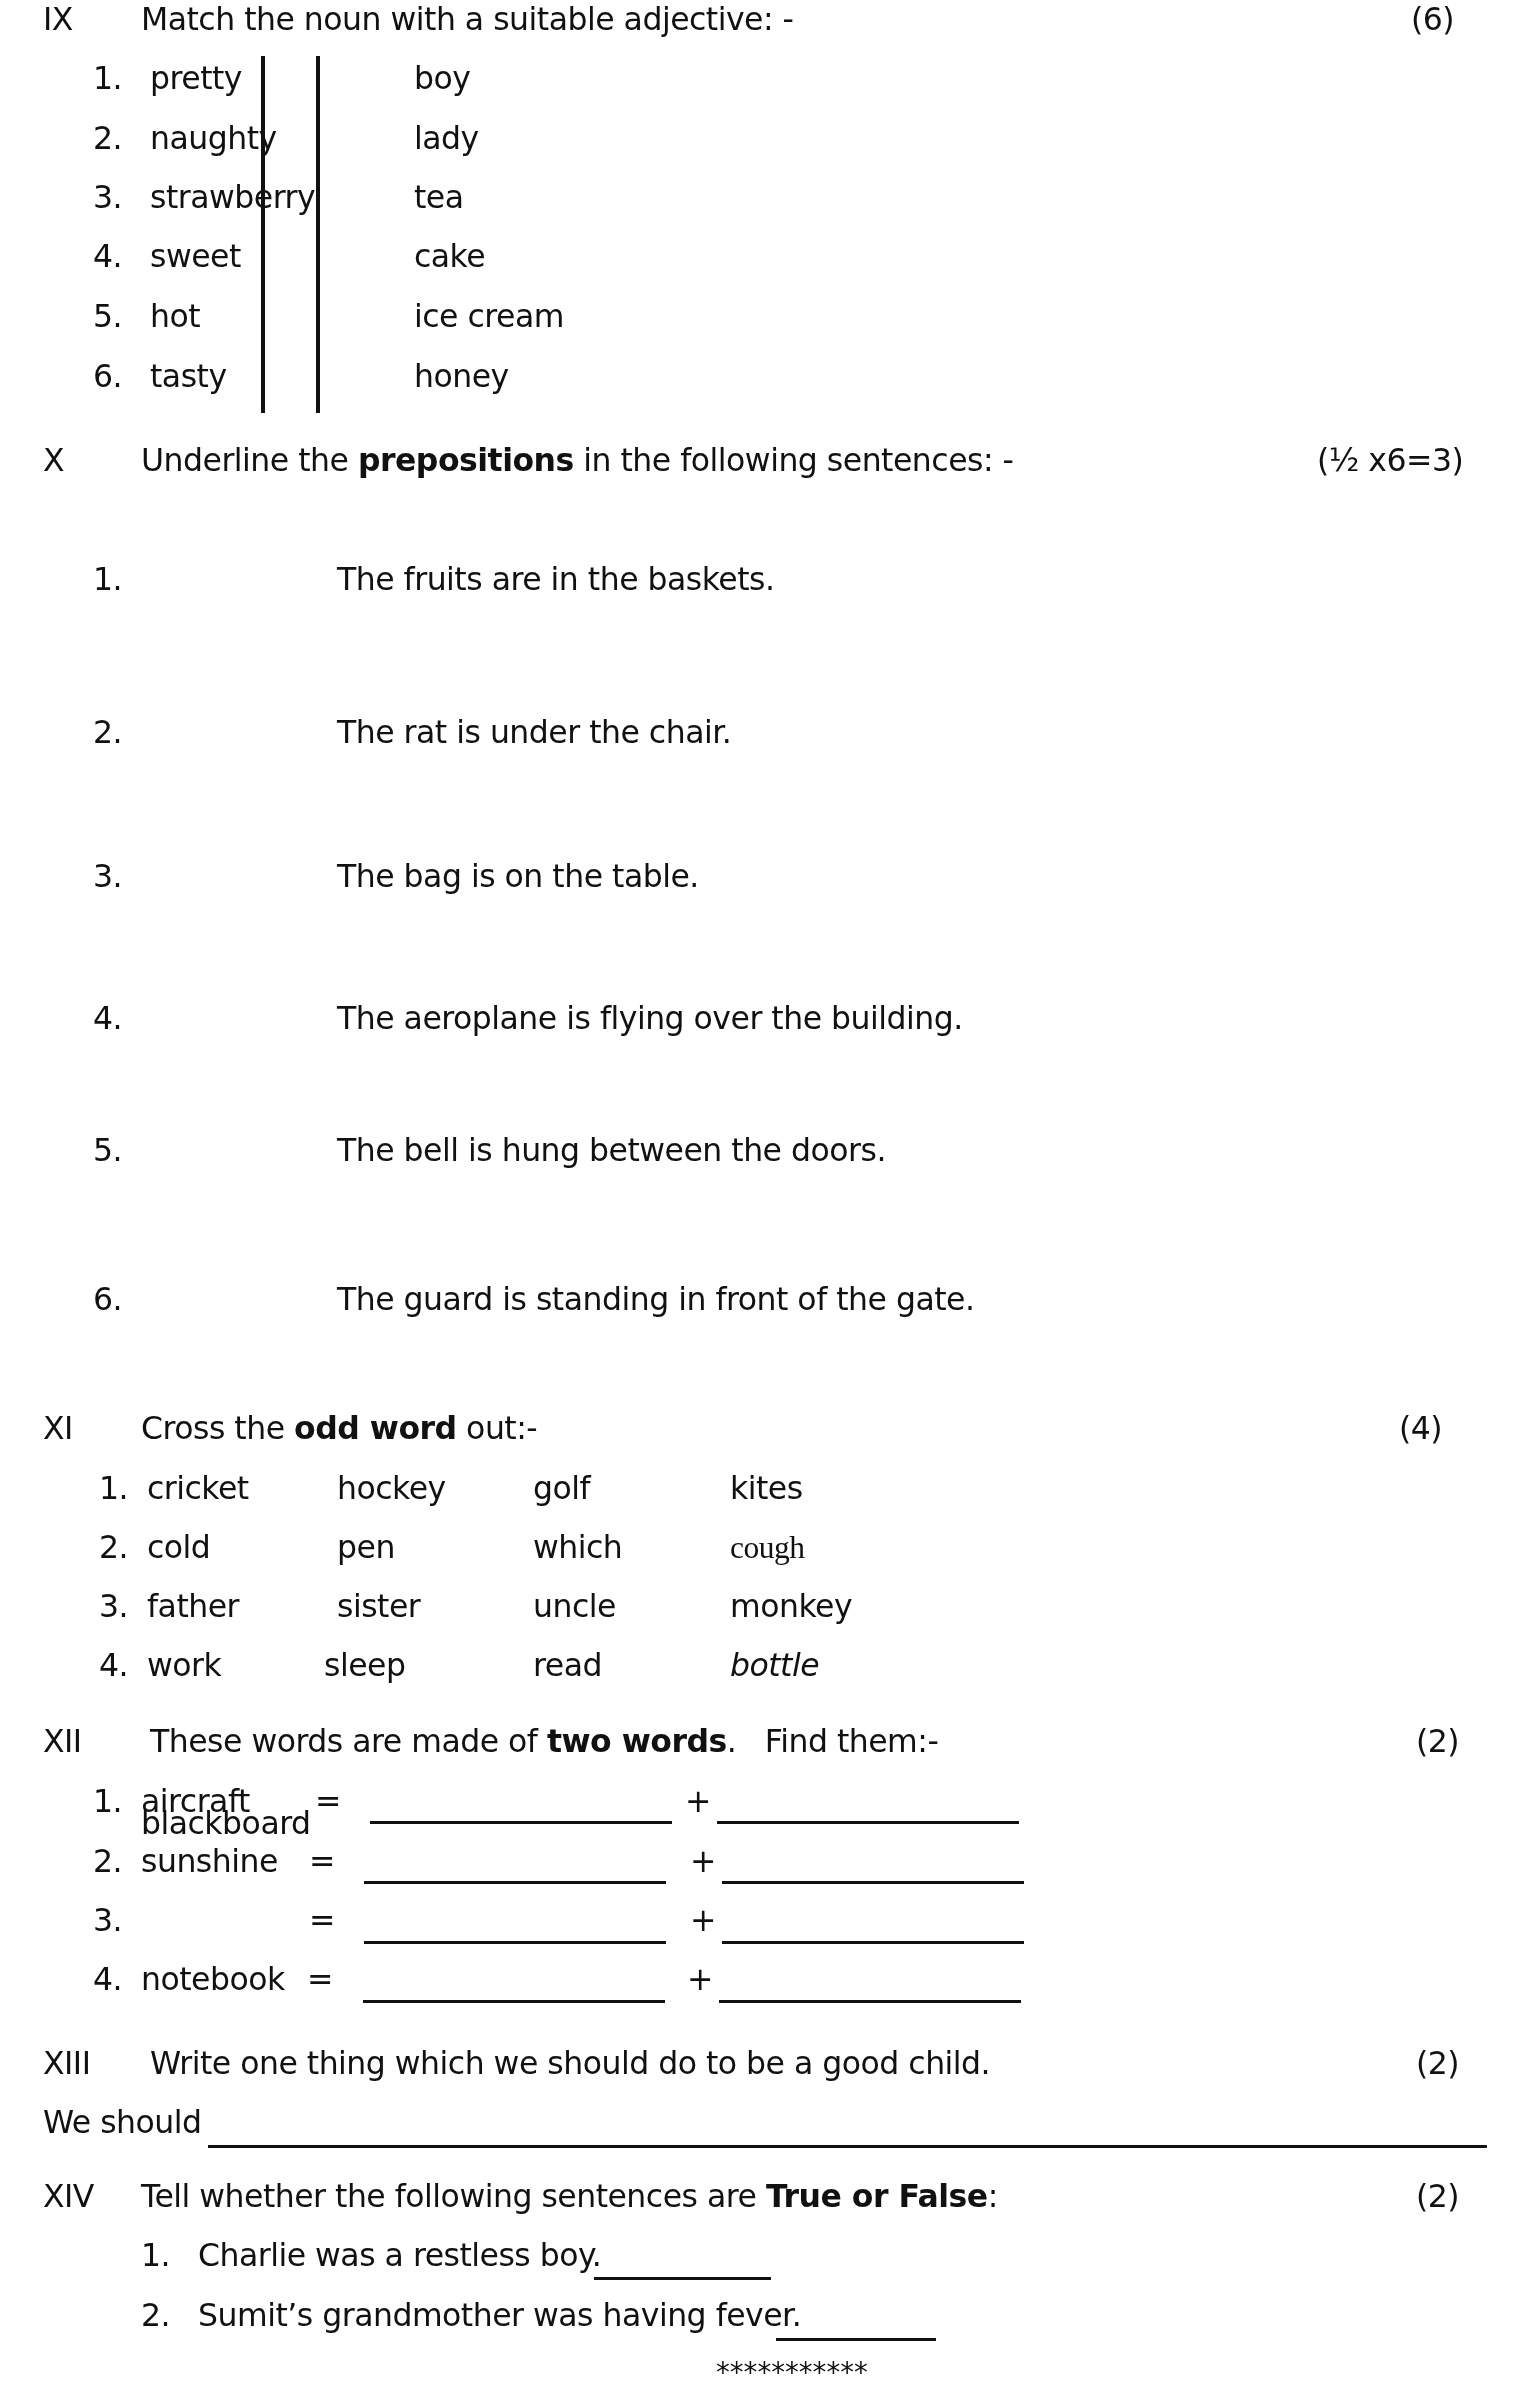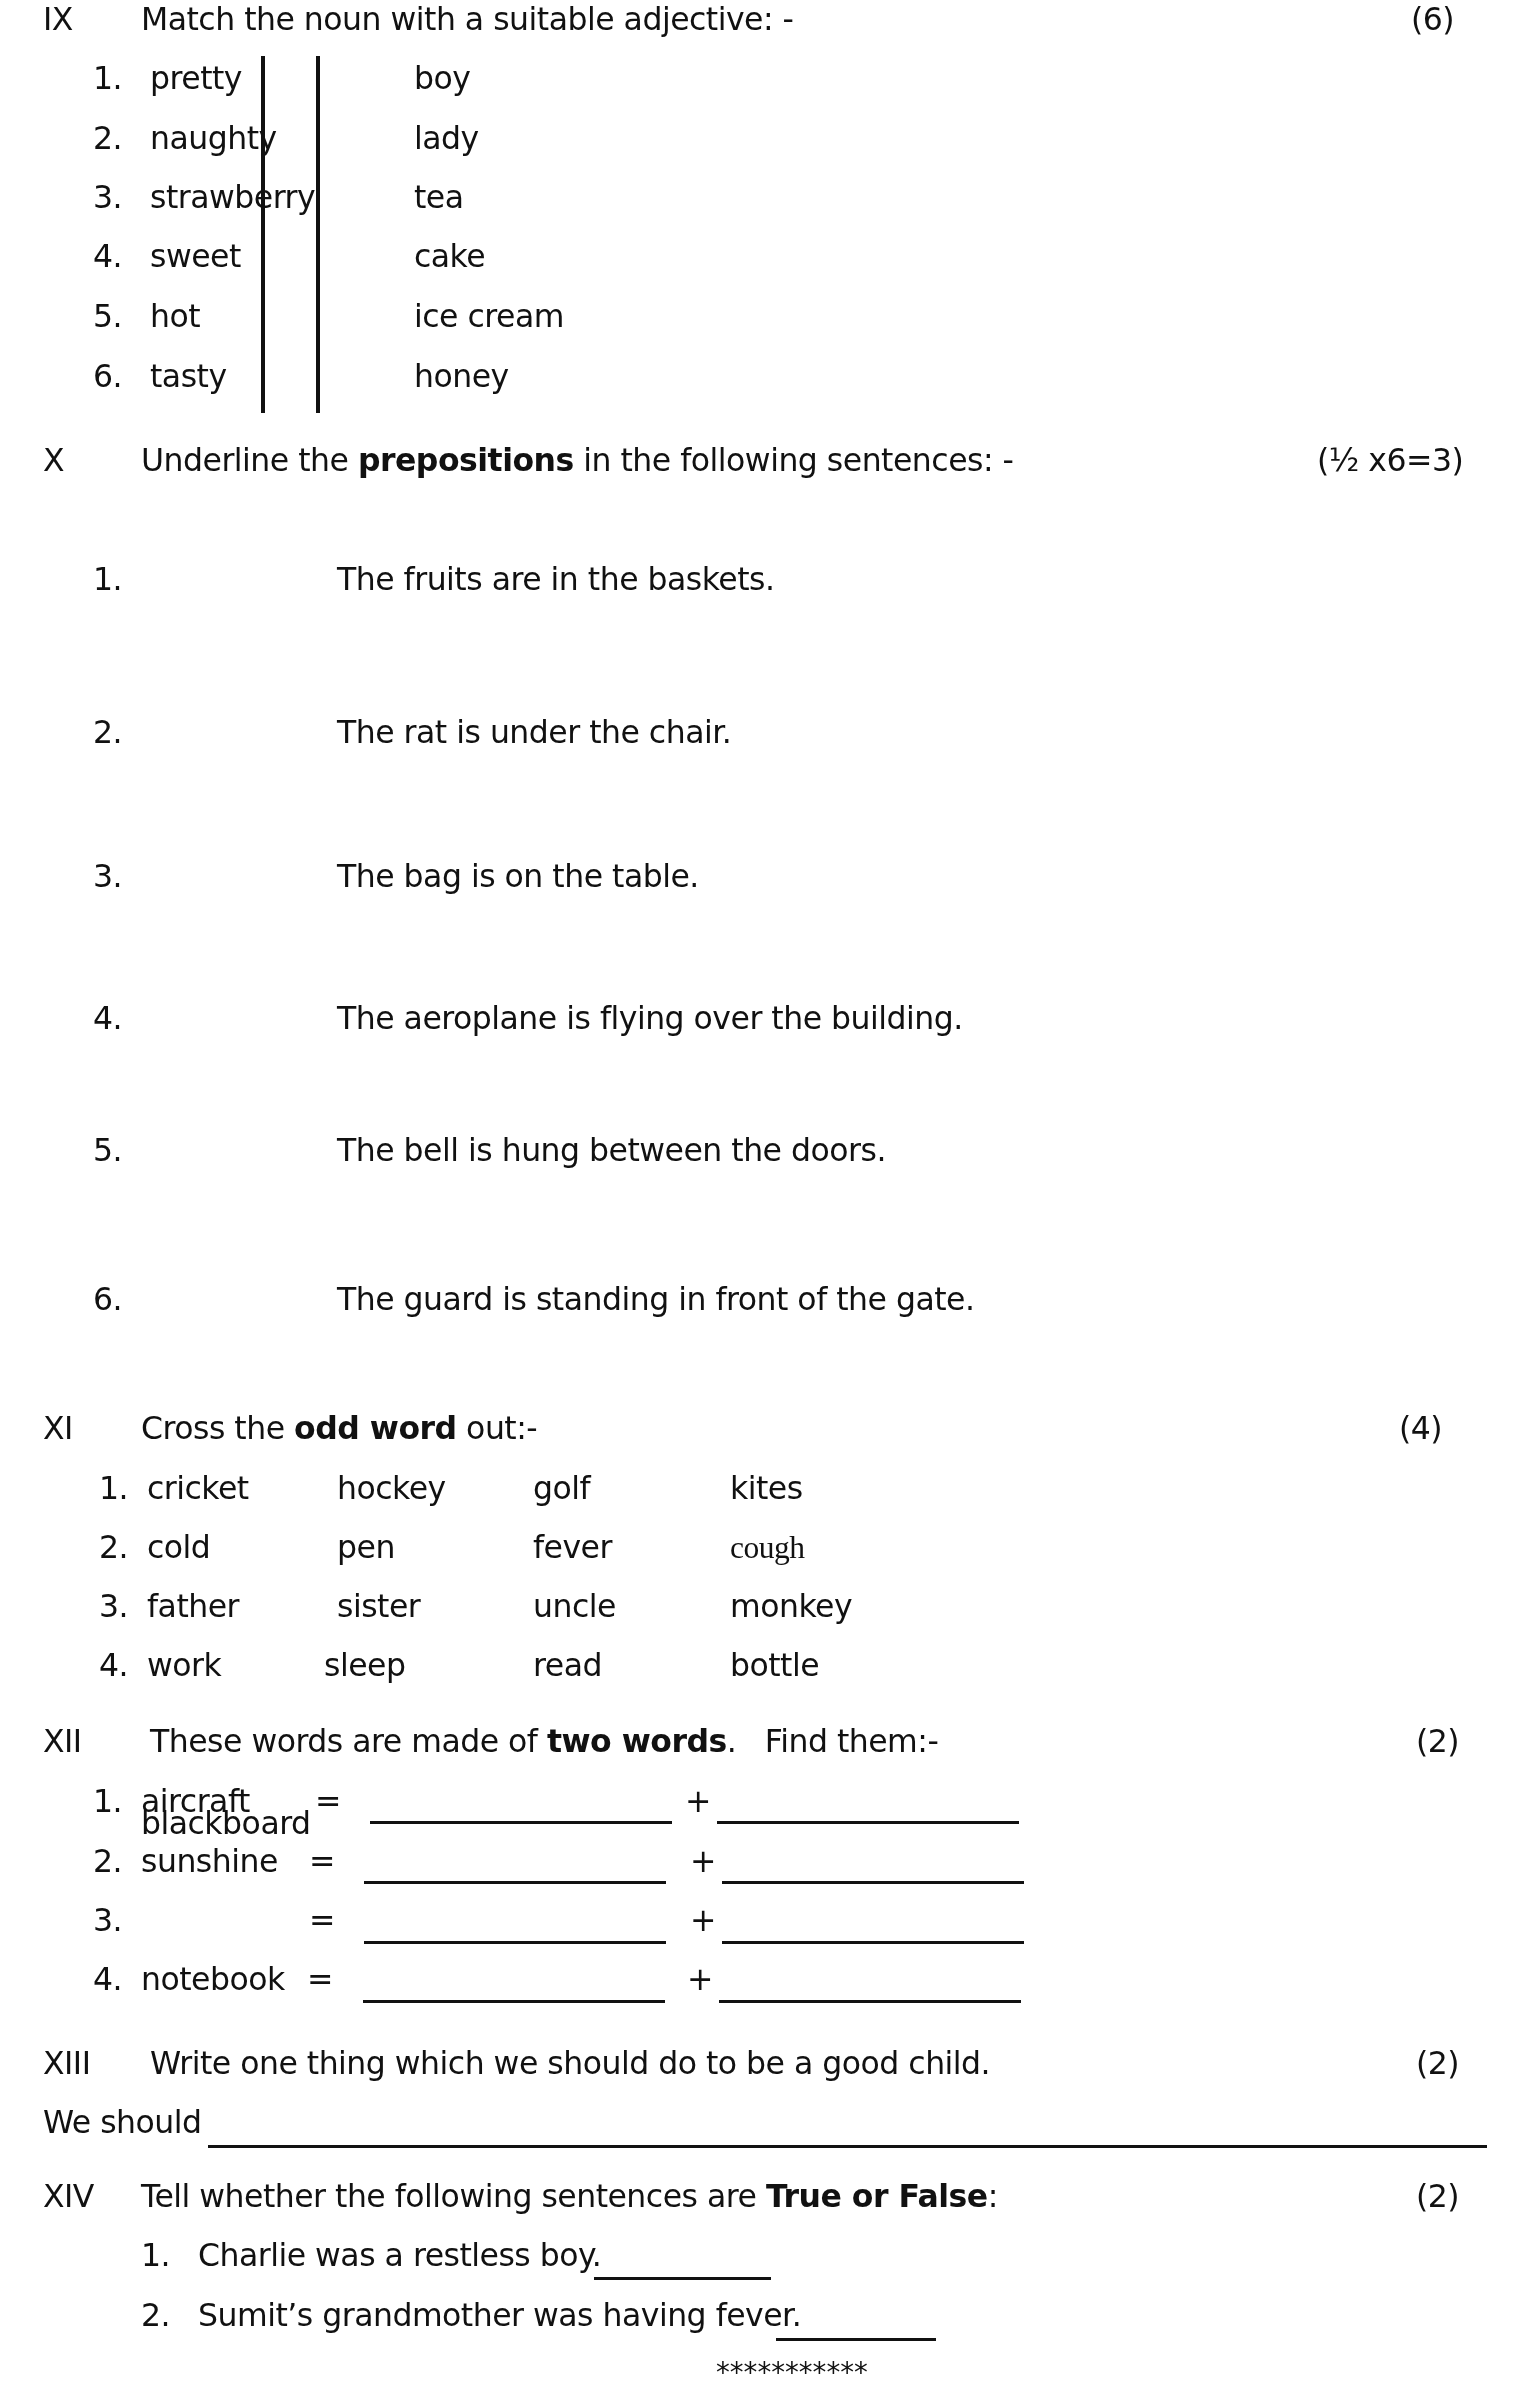--- a/index.html
+++ b/index.html
@@ -75,34 +75,34 @@
 
   <span class="abs" style="left:99px;top:1473px;">1.</span>
   <span class="abs" style="left:147px;top:1473px;">cricket</span>
   <span class="abs" style="left:337px;top:1473px;">hockey</span>
   <span class="abs" style="left:533px;top:1473px;">golf</span>
   <span class="abs" style="left:730px;top:1473px;">kites</span>
 
   <span class="abs" style="left:99px;top:1532px;">2.</span>
   <span class="abs" style="left:147px;top:1532px;">cold</span>
   <span class="abs" style="left:337px;top:1532px;">pen</span>
-  <span class="abs" style="left:533px;top:1532px;">fever</span>
+  <span class="abs" style="left:533px;top:1532px;">which</span>
   <span class="abs" style="left:730px;top:1532px;font-family:Liberation Serif, serif;">cough</span>
 
   <span class="abs" style="left:99px;top:1591px;">3.</span>
   <span class="abs" style="left:147px;top:1591px;">father</span>
   <span class="abs" style="left:337px;top:1591px;">sister</span>
   <span class="abs" style="left:533px;top:1591px;">uncle</span>
   <span class="abs" style="left:730px;top:1591px;">monkey</span>
 
   <span class="abs" style="left:99px;top:1650px;">4.</span>
   <span class="abs" style="left:147px;top:1650px;">work</span>
   <span class="abs" style="left:324px;top:1650px;">sleep</span>
   <span class="abs" style="left:533px;top:1650px;">read</span>
-  <span class="abs" style="left:730px;top:1650px;">bottle</span>
+  <span class="abs" style="left:730px;top:1650px;font-style:italic;">bottle</span>
 </div>
 
 <div>
   <span class="abs" style="left:43px;top:1726px;">XII</span>
   <span class="abs" style="left:150px;top:1726px;white-space:pre;"><span>These words are made of </span><b>two words</b><span>.   Find them:-</span></span>
   <span class="abs" style="left:1416px;top:1726px;">(2)</span>
 
   <span class="abs" style="left:93px;top:1786px;">1.</span>
   <span class="abs" style="left:141px;top:1786px;">aircraft</span>
   <span class="abs" style="left:315px;top:1786px;">=</span>

